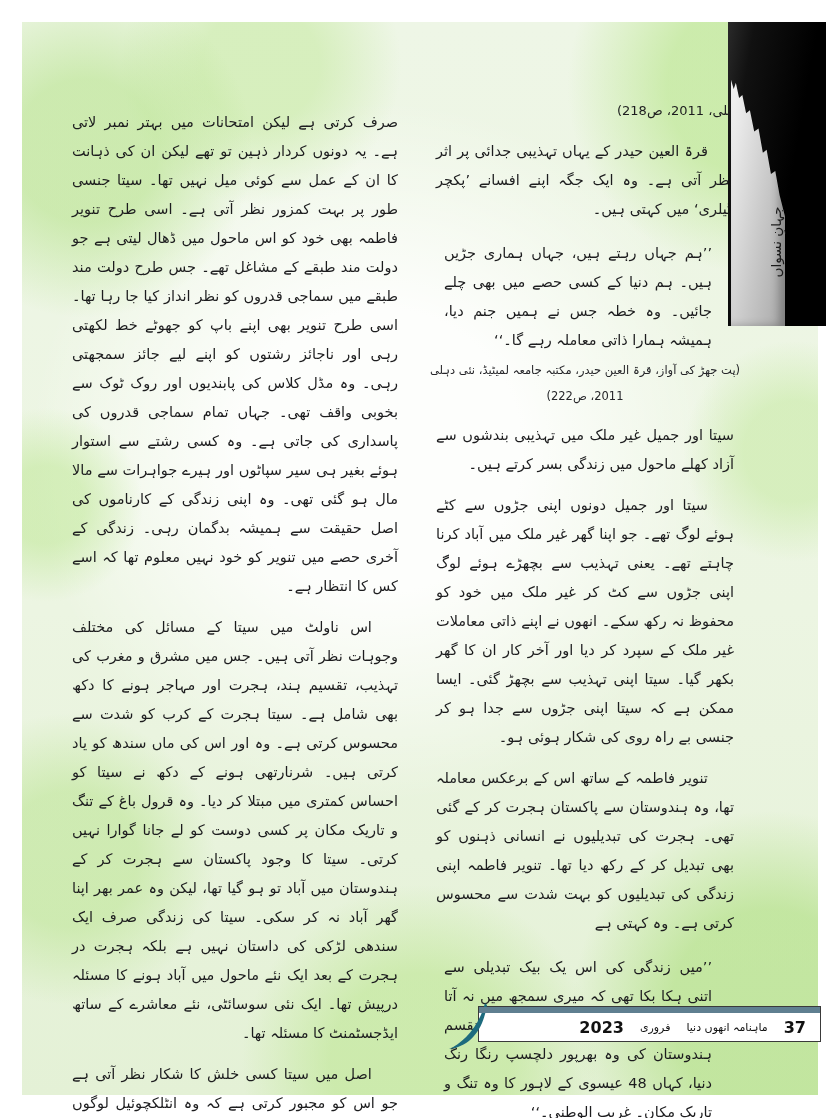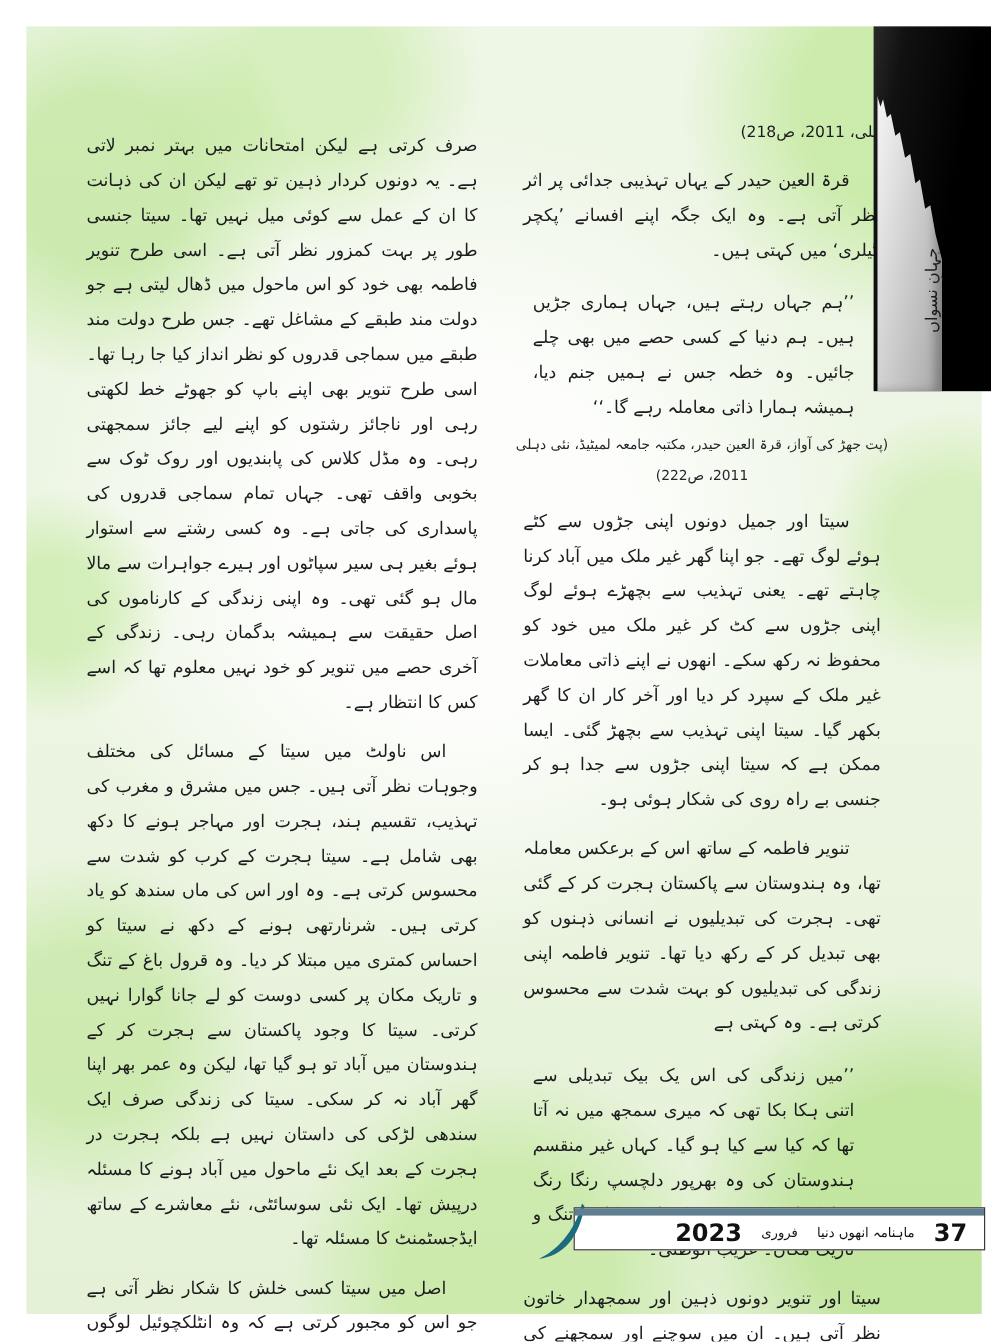--- a/index.html
+++ b/index.html
@@ -54,40 +54,41 @@
   
   .footer-bar{
     position:absolute;left:478px;top:1006px;width:343px;height:36px;
     background:#ffffff;border:1px solid #3a3a3a;box-sizing:border-box;
   }
   .footer-strip{position:absolute;left:0;top:0;width:100%;height:6px;background:#5f7f90;}
   .footer-content{
     position:absolute;right:14px;top:6px;height:28px;direction:rtl;
     display:flex;align-items:center;gap:16px;color:#111;
   }
-  .footer-num{font-weight:bold;font-size:20px;font-family:"DejaVu Sans",sans-serif;}
+  .footer-num{font-weight:bold;font-size:16px;font-family:"DejaVu Sans",sans-serif;}
   .footer-urdu{font-size:11px;}
   .footer-swoosh{position:absolute;left:-34px;top:-6px;width:44px;height:50px;}
 </style>
 </head>
 <body>
 
 <div class="page"></div>
 
 <div class="col col-left">
   <p class="para no-indent">صرف کرتی ہے لیکن امتحانات میں بہتر نمبر لاتی ہے۔ یہ دونوں کردار ذہین تو تھے لیکن ان کی ذہانت کا ان کے عمل سے کوئی میل نہیں تھا۔ سیتا جنسی طور پر بہت کمزور نظر آتی ہے۔ اسی طرح تنویر فاطمہ بھی خود کو اس ماحول میں ڈھال لیتی ہے جو دولت مند طبقے کے مشاغل تھے۔ جس طرح دولت مند طبقے میں سماجی قدروں کو نظر انداز کیا جا رہا تھا۔ اسی طرح تنویر بھی اپنے باپ کو جھوٹے خط لکھتی رہی اور ناجائز رشتوں کو اپنے لیے جائز سمجھتی رہی۔ وہ مڈل کلاس کی پابندیوں اور روک ٹوک سے بخوبی واقف تھی۔ جہاں تمام سماجی قدروں کی پاسداری کی جاتی ہے۔ وہ کسی رشتے سے استوار ہوئے بغیر ہی سیر سپاٹوں اور ہیرے جواہرات سے مالا مال ہو گئی تھی۔ وہ اپنی زندگی کے کارناموں کی اصل حقیقت سے ہمیشہ بدگمان رہی۔ زندگی کے آخری حصے میں تنویر کو خود نہیں معلوم تھا کہ اسے کس کا انتظار ہے۔</p>
   <p class="para">اس ناولٹ میں سیتا کے مسائل کی مختلف وجوہات نظر آتی ہیں۔ جس میں مشرق و مغرب کی تہذیب، تقسیم ہند، ہجرت اور مہاجر ہونے کا دکھ بھی شامل ہے۔ سیتا ہجرت کے کرب کو شدت سے محسوس کرتی ہے۔ وہ اور اس کی ماں سندھ کو یاد کرتی ہیں۔ شرنارتھی ہونے کے دکھ نے سیتا کو احساس کمتری میں مبتلا کر دیا۔ وہ قرول باغ کے تنگ و تاریک مکان پر کسی دوست کو لے جانا گوارا نہیں کرتی۔ سیتا کا وجود پاکستان سے ہجرت کر کے ہندوستان میں آباد تو ہو گیا تھا، لیکن وہ عمر بھر اپنا گھر آباد نہ کر سکی۔ سیتا کی زندگی صرف ایک سندھی لڑکی کی داستان نہیں ہے بلکہ ہجرت در ہجرت کے بعد ایک نئے ماحول میں آباد ہونے کا مسئلہ درپیش تھا۔ ایک نئی سوسائٹی، نئے معاشرے کے ساتھ ایڈجسٹمنٹ کا مسئلہ تھا۔</p>
   <p class="para">اصل میں سیتا کسی خلش کا شکار نظر آتی ہے جو اس کو مجبور کرتی ہے کہ وہ انٹلکچوئیل لوگوں کے قریب جائے۔ انٹلکچوئیل لوگوں کی صحبت حاصل کرنا سیتا کی کمزوری بن گئی تھی اور وہ اپنی زندگی اسی فریب میں گزارتی چلی گئی۔ سیتا اپنے شوہر کے توسط سے صرف عرفان سے ملتی ہے لیکن اس کی زندگی میں ایک کے بعد دیگر مرد آتے رہے۔ ان مردوں سے یگانگت محسوس کرنے کی کوئی خاص وجہ نظر نہیں آتی ہے سوائے اس کے کہ وہ انٹلکچوئیل ہیں۔ انٹلکچوئیل لوگوں کا ایک ایسا گروہ بھی موجود تھا جو صرف سیتا کا استعمال کرنے میں دلچسپی رکھتا تھا۔ حالانکہ سیتا اس بات سے واقف ہوتی ہے کہ انٹلکچوئیل لوگ کامیاب ہونے کے لیے دوسروں کی زندگیوں سے کھیل رہے تھے۔ خاص طور سے شادیوں کے معاملے میں میوزیکل چیرز کا کھیل کھیل رہے تھے۔ سیتا تعلیم یافتہ اور باشعور خاتون ہونے کے باوجود ان افراد سے دوری اختیار نہیں کر سکی اور نہ ہی کسی مخصوص انسان کے لیے</p>
 </div>
 
 <div class="col col-right">
   <p class="para lead-cite">(دہلی، 2011، ص218)</p>
   <p class="para">قرۃ العین حیدر کے یہاں تہذیبی جدائی پر اثر نظر آتی ہے۔ وہ ایک جگہ اپنے افسانے ’پکچر گیلری‘ میں کہتی ہیں۔</p>
   <p class="quote">’’ہم جہاں رہتے ہیں، جہاں ہماری جڑیں ہیں۔ ہم دنیا کے کسی حصے میں بھی چلے جائیں۔ وہ خطہ جس نے ہمیں جنم دیا، ہمیشہ ہمارا ذاتی معاملہ رہے گا۔‘‘</p>
   <p class="cite">(پت جھڑ کی آواز، قرۃ العین حیدر، مکتبہ جامعہ لمیٹیڈ، نئی دہلی 2011، ص222)</p>
+  <p class="para no-indent">سیتا اور جمیل غیر ملک میں تہذیبی بندشوں سے آزاد کھلے ماحول میں زندگی بسر کرتے ہیں۔</p>
   <p class="para">سیتا اور جمیل دونوں اپنی جڑوں سے کٹے ہوئے لوگ تھے۔ جو اپنا گھر غیر ملک میں آباد کرنا چاہتے تھے۔ یعنی تہذیب سے بچھڑے ہوئے لوگ اپنی جڑوں سے کٹ کر غیر ملک میں خود کو محفوظ نہ رکھ سکے۔ انھوں نے اپنے ذاتی معاملات غیر ملک کے سپرد کر دیا اور آخر کار ان کا گھر بکھر گیا۔ سیتا اپنی تہذیب سے بچھڑ گئی۔ ایسا ممکن ہے کہ سیتا اپنی جڑوں سے جدا ہو کر جنسی بے راہ روی کی شکار ہوئی ہو۔</p>
   <p class="para">تنویر فاطمہ کے ساتھ اس کے برعکس معاملہ تھا، وہ ہندوستان سے پاکستان ہجرت کر کے گئی تھی۔ ہجرت کی تبدیلیوں نے انسانی ذہنوں کو بھی تبدیل کر کے رکھ دیا تھا۔ تنویر فاطمہ اپنی زندگی کی تبدیلیوں کو بہت شدت سے محسوس کرتی ہے۔ وہ کہتی ہے</p>
   <p class="quote">’’میں زندگی کی اس یک بیک تبدیلی سے اتنی ہکا بکا تھی کہ میری سمجھ میں نہ آتا تھا کہ کیا سے کیا ہو گیا۔ کہاں غیر منقسم ہندوستان کی وہ بھرپور دلچسپ رنگا رنگ دنیا، کہاں 48 عیسوی کے لاہور کا وہ تنگ و تاریک مکان۔ غریب الوطنی۔‘‘</p>
   <p class="para no-indent">سیتا اور تنویر دونوں ذہین اور سمجھدار خاتون نظر آتی ہیں۔ ان میں سوچنے اور سمجھنے کی صلاحیت خوب ہوتی ہے لیکن عملاً خود کو ایک حد میں رکھنے سے قاصر ہوتی ہیں۔ سیتا سماجیات کی طالب علم تھی۔ اُسے تاریخی معلومات پر بھی عبور حاصل تھا۔ اس کی ذہانت سے عرفان متاثر ہو کر کہتا ہے کہ</p>
 
 </div>
 
 <div class="side-tab">
   <div class="torn-paper"></div>
   <div class="tab-text">جہانِ نسواں</div>

